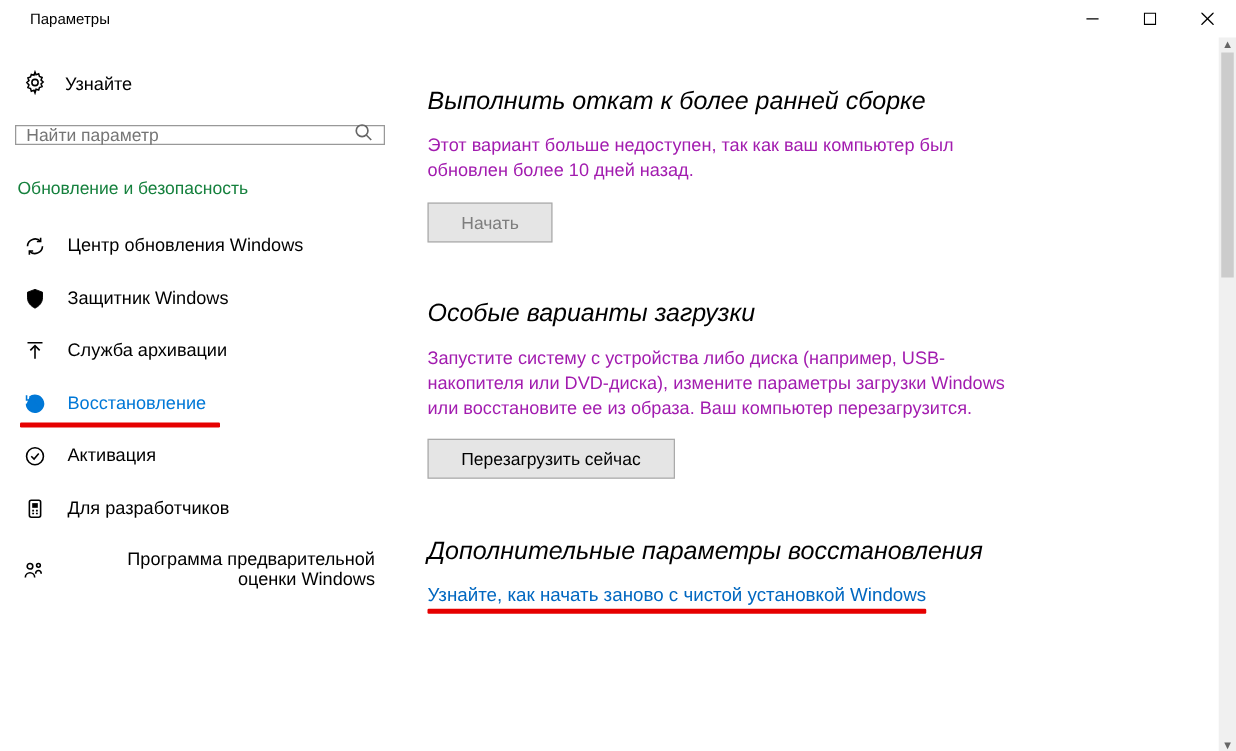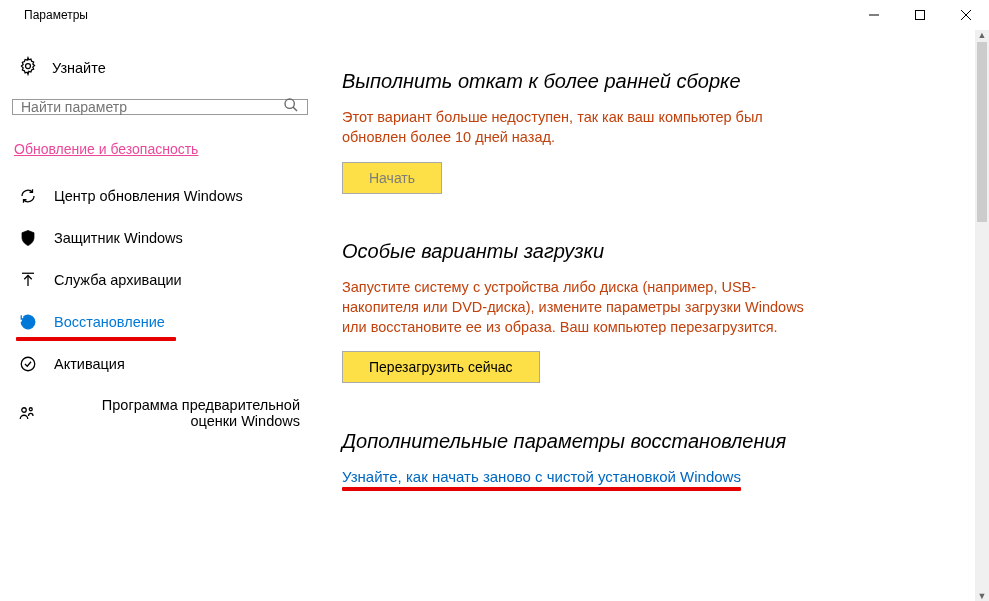--- a/index.html
+++ b/index.html
@@ -71,24 +71,23 @@
     outline: none;
     flex: 1;
     font-size: 14px;
     font-family: inherit;
     color: #555;
     background: transparent;
   }
   .search-box .sicon { color: #555; }
   .category-label {
     margin-top: 26px;
-    color: #ec4899;
+    color: #15803d;
     font-size: 14px;
     padding-left: 2px;
-    text-decoration: underline;
   }
   .nav {
     margin-top: 18px;
   }
   .nav-item {
     display: flex;
     align-items: center;
     gap: 16px;
     padding: 12px 6px;
     font-size: 14.5px;
@@ -118,31 +117,31 @@
   
   .section-title {
     font-size: 20px;
     font-weight: 400;
     margin-bottom: 14px;
     color: #000;
     font-style: italic;
   }
   .section-desc {
     font-size: 14.5px;
-    color: #c2410c;
+    color: #a21caf;
     line-height: 1.4;
     max-width: 480px;
   }
   .btn {
     margin-top: 14px;
     display: inline-block;
     padding: 7px 26px;
     font-size: 14px;
     border: 1px solid #aaa;
-    background: #fde047;
+    background: #e5e5e5;
     cursor: pointer;
     font-family: inherit;
   }
   .btn.disabled {
     color: #7d7d7d;
     cursor: default;
   }
   .section {
     margin-bottom: 46px;
   }
@@ -286,20 +285,33 @@
       <div class="nav-item">
         <span class="icon">
           <svg width="18" height="18" viewBox="0 0 24 24" fill="none" stroke-width="1.7">
               <circle cx="12" cy="12" r="9"></circle>
               <polyline points="8,12 11,15 16,9" fill="none"></polyline>
             </svg>
         </span>
         <span>Активация</span>
       </div>
 
+      <div class="nav-item">
+        <span class="icon">
+          <svg width="18" height="18" viewBox="0 0 24 24" fill="none" stroke-width="1.7">
+              <rect x="6" y="3" width="12" height="18" rx="2"></rect>
+              <rect x="9" y="6" width="6" height="5" fill="#000" stroke="none"></rect>
+              <line x1="9" y1="14" x2="11" y2="14"></line>
+              <line x1="13" y1="14" x2="15" y2="14"></line>
+              <line x1="9" y1="17" x2="11" y2="17"></line>
+              <line x1="13" y1="17" x2="15" y2="17"></line>
+            </svg>
+        </span>
+        <span>Для разработчиков</span>
+      </div>
 
       <div class="nav-item">
         <span class="icon">
           <svg width="18" height="18" viewBox="0 0 24 24" fill="none" stroke-width="1.7">
               <circle cx="8" cy="8" r="3"></circle>
               <path d="M3 20c0-3 2.5-5 5-5s5 2 5 5"></path>
               <circle cx="17" cy="7" r="2"></circle>
               <path d="M14 16c0-2 1.5-3.5 3-3.5s3 1.5 3 3.5"></path>
             </svg>
         </span>

